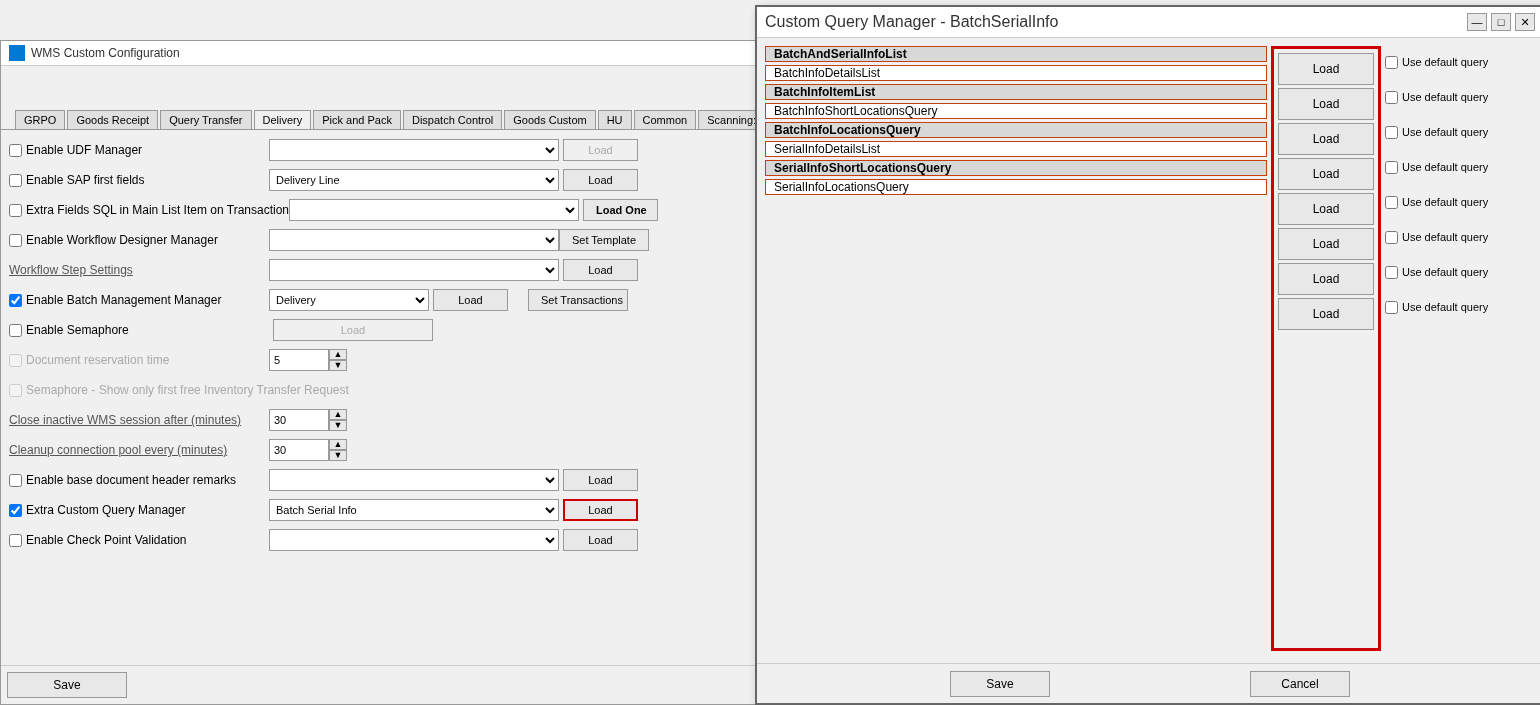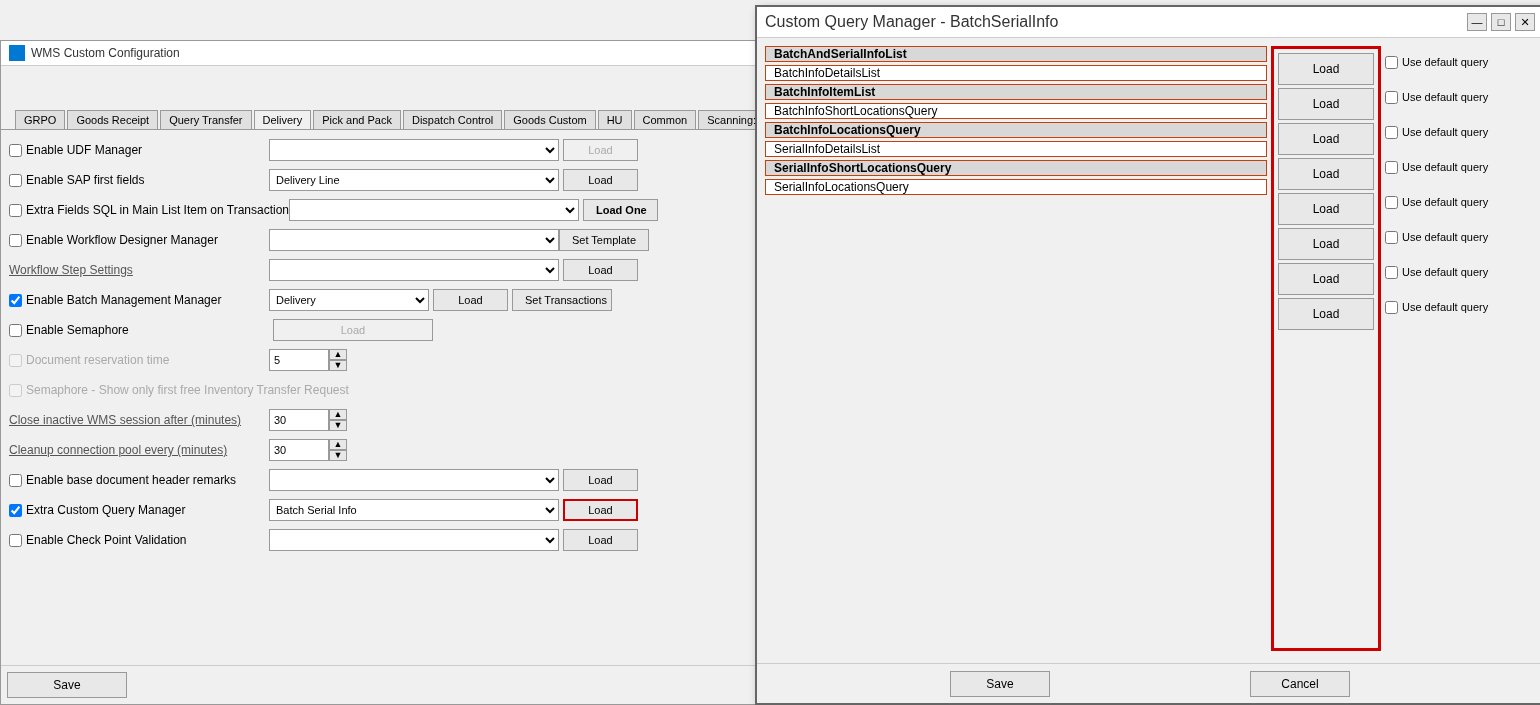--- a/index.html
+++ b/index.html
@@ -121,21 +121,21 @@
       margin-left: 4px;
       font-weight: bold;
     }
     
     .btn-set-template {
       width: 90px;
     }
     
     .btn-set-transactions {
       width: 100px;
-      margin-left: 4px;
+      margin-left: 20px;
     }
     
     .form-label-only {
       min-width: 260px;
       font-size: 12px;
       color: #555;
       text-decoration: underline;
     }
     
     .spinner-input {

